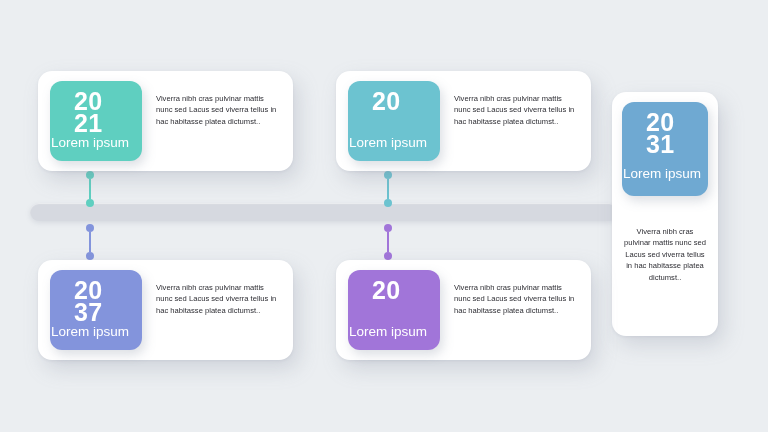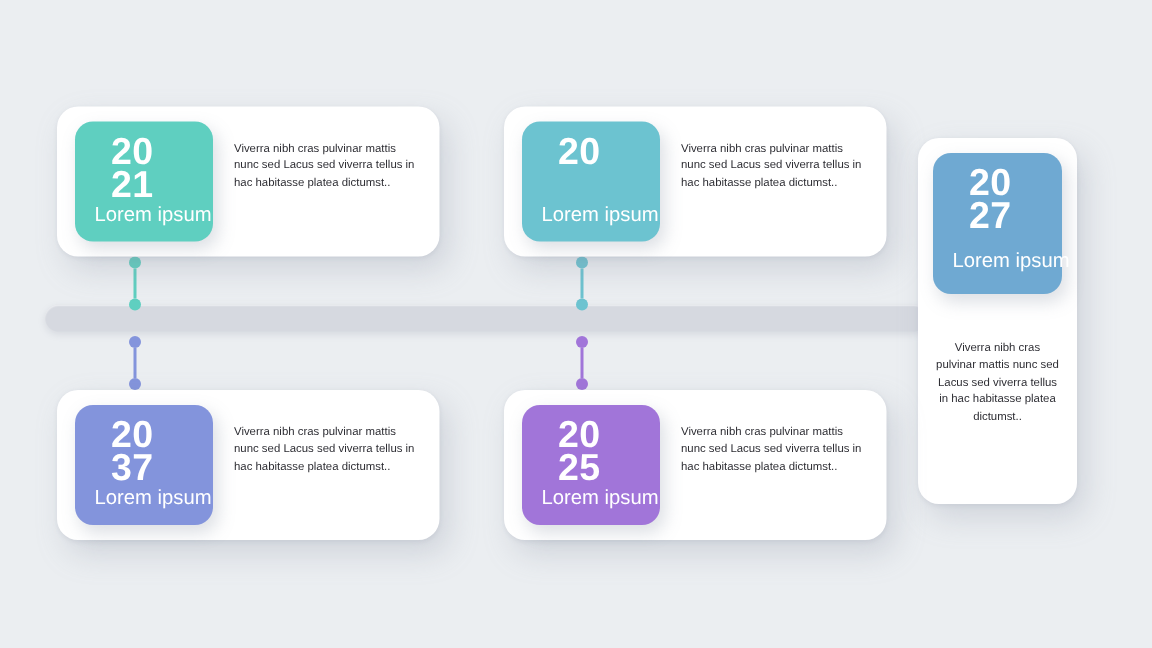--- a/index.html
+++ b/index.html
@@ -124,21 +124,21 @@
   .tile .year-line {
     font-size: 25px;
     font-weight: bold;
     line-height: 22px;
     letter-spacing: 0.3px;
     margin-left: 13px;
   }
   
   .tile .tile-caption {
     position: absolute;
-    left: 13px;
+    left: 1px;
     top: 52px;
     width: 105px;
     font-size: 13.5px;
     line-height: 19px;
     font-weight: normal;
     color: #ffffff;
     white-space: normal;
   }
   .card.vertical .tile .tile-caption {
     top: 62px;
@@ -189,37 +189,36 @@
     <div class="tile" style="background:#6cc3d0;">
       <div class="year-line">20</div>
       <div class="tile-caption">Lorem ipsum</div>
     </div>
     <div class="body">Viverra nibh cras pulvinar mattis nunc sed Lacus sed viverra tellus in hac habitasse platea dictumst..</div>
   </div>
 
   <div class="card vertical" style="left:612px; top:92px;">
     <div class="tile" style="background:#6fa9d2;">
       <div class="year-line">20</div>
-      <div class="year-line">27</div>
+      <div class="year-line">31</div>
       <div class="tile-caption">Lorem ipsum</div>
     </div>
     <div class="body">Viverra nibh cras pulvinar mattis nunc sed Lacus sed viverra tellus in hac habitasse platea dictumst..</div>
   </div>
 
   <div class="card horizontal" style="left:38px; top:260px;">
     <div class="tile" style="background:#8394dc;">
       <div class="year-line">20</div>
       <div class="year-line">37</div>
       <div class="tile-caption">Lorem ipsum</div>
     </div>
     <div class="body">Viverra nibh cras pulvinar mattis nunc sed Lacus sed viverra tellus in hac habitasse platea dictumst..</div>
   </div>
 
   <div class="card horizontal" style="left:336px; top:260px;">
     <div class="tile" style="background:#a175d9;">
       <div class="year-line">20</div>
-      <div class="year-line">25</div>
       <div class="tile-caption">Lorem ipsum</div>
     </div>
     <div class="body">Viverra nibh cras pulvinar mattis nunc sed Lacus sed viverra tellus in hac habitasse platea dictumst..</div>
   </div>
 
 </div>
 
 </body></html>

